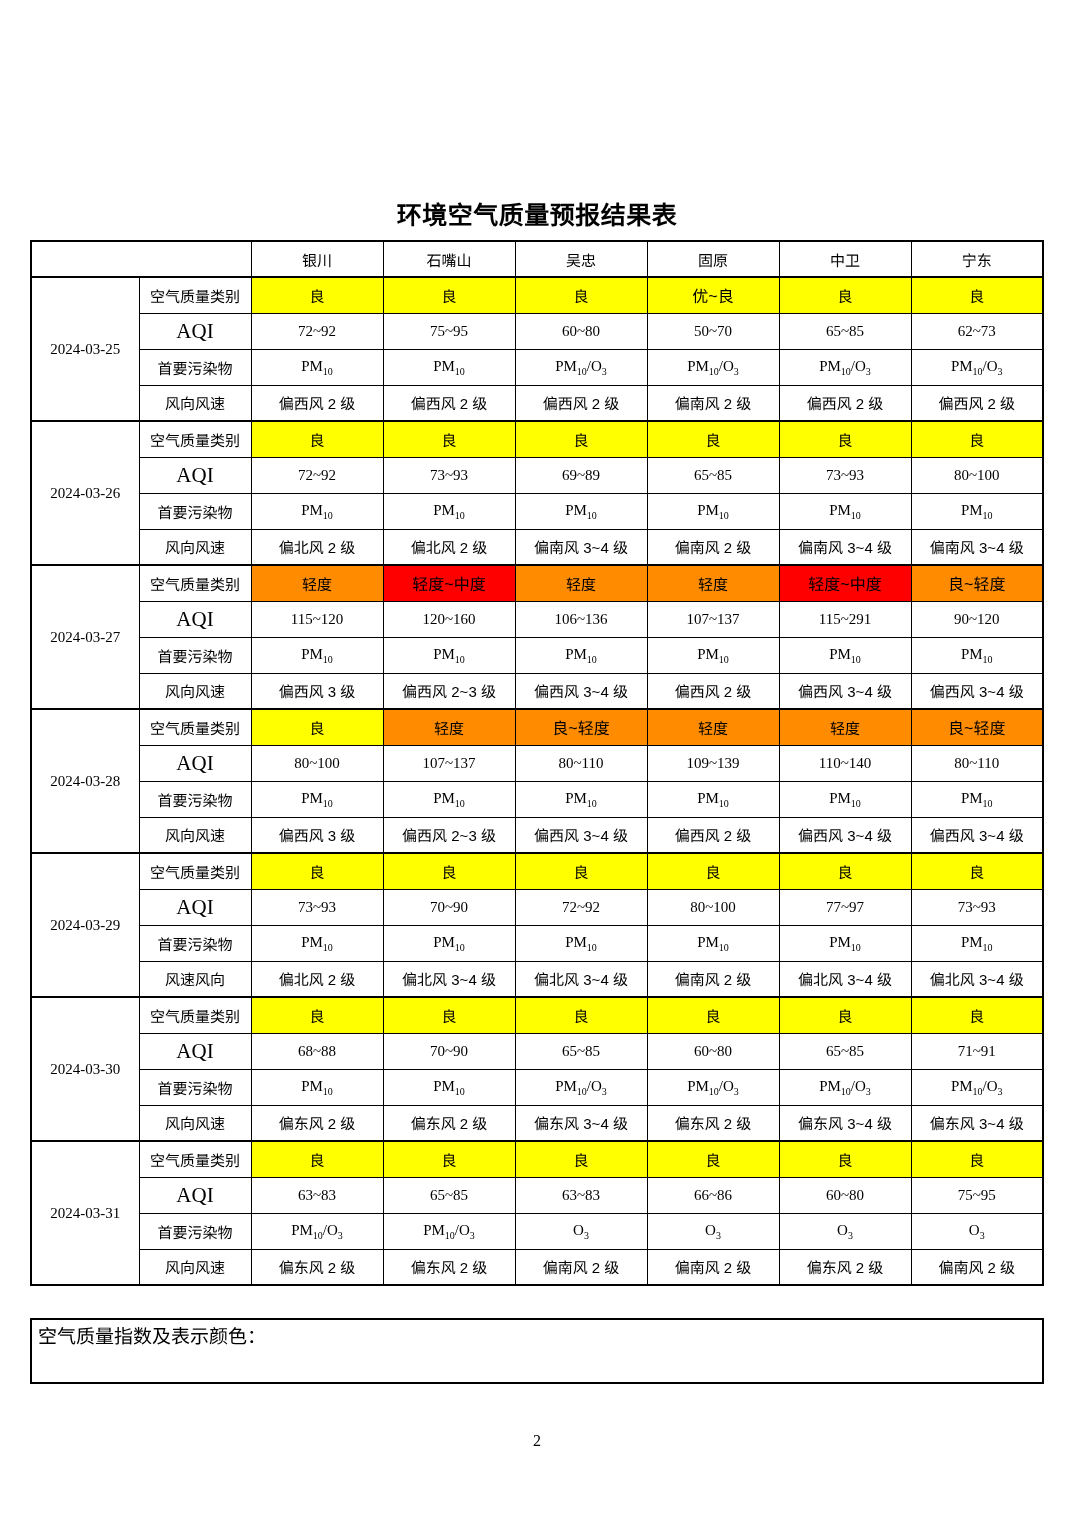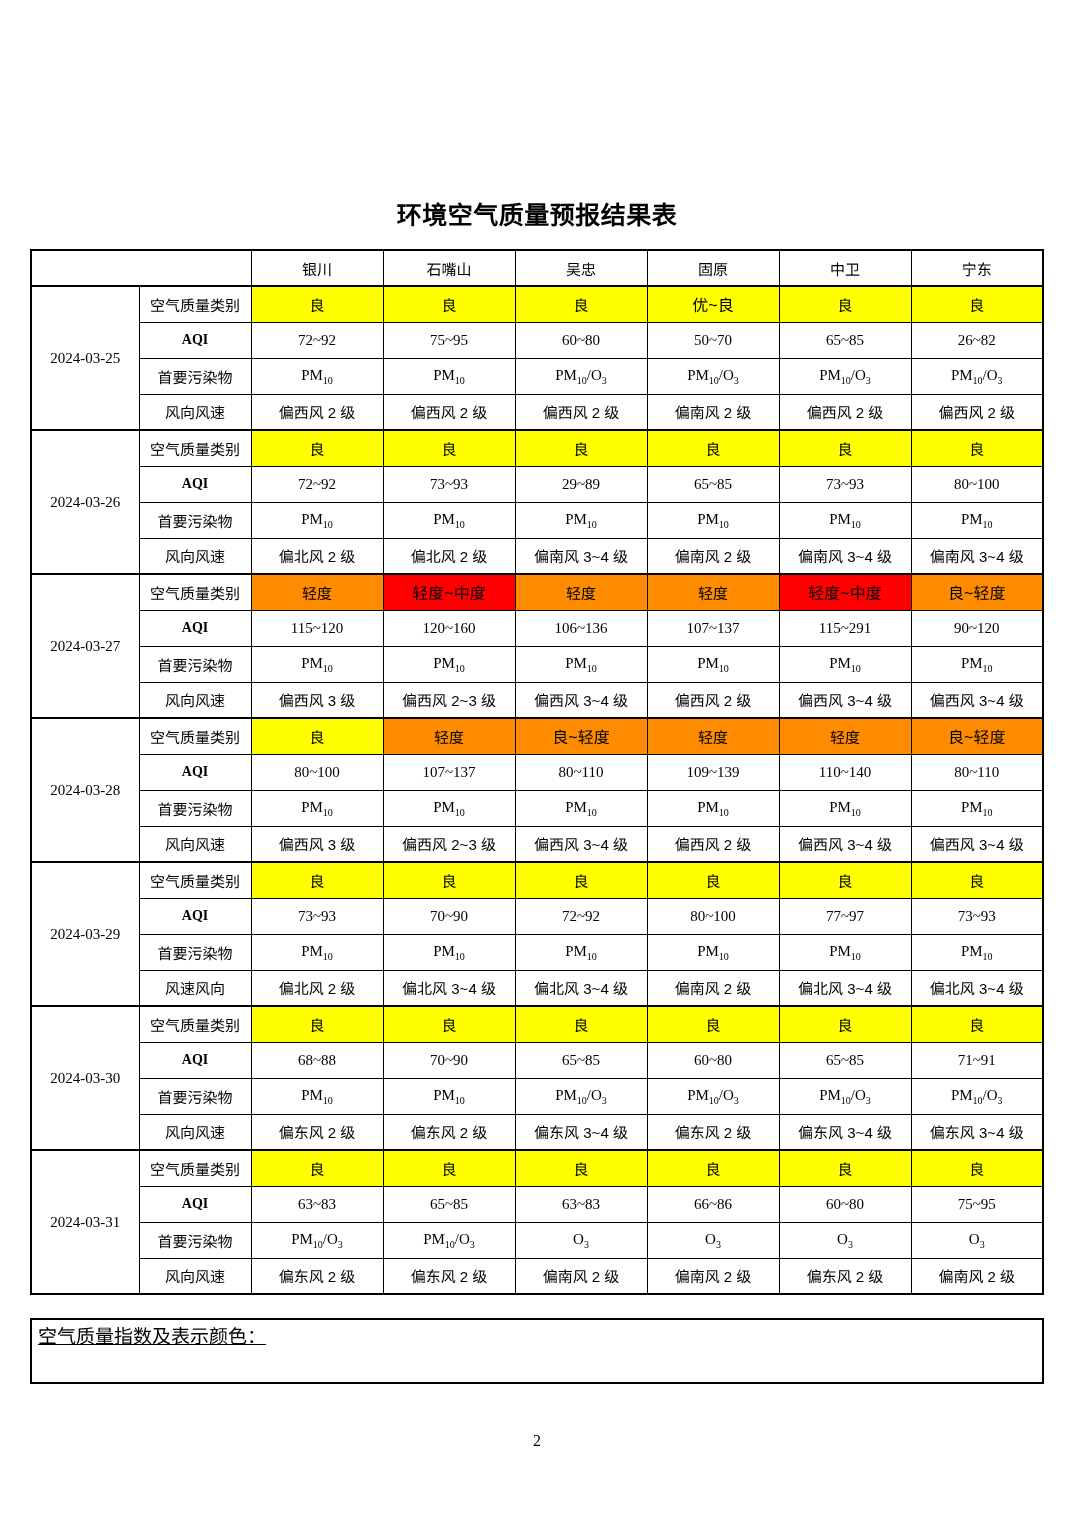--- a/index.html
+++ b/index.html
@@ -30,21 +30,21 @@
     text-align: center;
     font-family: "Liberation Sans", "DejaVu Sans", sans-serif;
     font-weight: bold;
     font-size: 25px;
     letter-spacing: 0.5px;
     line-height: 34px;
   }
   table.aqi {
     position: absolute;
     left: 30px;
-    top: 249px;
+    top: 240px;
     width: 1014px;
     border-collapse: collapse;
     table-layout: fixed;
     padding-left: 16px;
   }
   table.aqi td, table.aqi th {
     border: 1px solid #000000;
     padding: 0;
     text-align: center;
     vertical-align: middle;
@@ -62,22 +62,21 @@
     font-size: 12.5px;
     font-family: "Liberation Serif", "DejaVu Serif", serif;
     letter-spacing: 0px;
   }
   td.metric-cell {
     font-family: "Liberation Sans", "DejaVu Sans", sans-serif;
     font-size: 14px;
   }
   td.metric-cell.aqi-label {
     font-family: "Liberation Serif", "DejaVu Serif", serif;
-    font-size: 14px;
-    font-weight: bold;
+    font-size: 21px;
   }
   th.city-head {
     font-family: "Liberation Sans", "DejaVu Sans", sans-serif;
     font-size: 17px;
     height: 44px;
   }
   th.corner-head { height: 44px; }
 
   td.cat-cell {
     font-family: "Liberation Sans", "DejaVu Sans", sans-serif;
@@ -109,21 +108,20 @@
   
   #legend {
     position: absolute;
     left: 30px;
     top: 1318px;
     width: 1014px;
     box-sizing: border-box;
     border: 2px solid #000000;
     border-top: 2px solid #000000;
     height: 66px;
-    text-decoration: underline;
   }
   #legend-title {
     font-family: "Liberation Sans", "DejaVu Sans", sans-serif;
     font-size: 19px;
     padding: 4px 0 0 6px;
     line-height: 26px;
   }
   #legend-scale {
     position: relative;
     height: 26px;
@@ -186,21 +184,21 @@
           <td class="cat-cell" style="background:#FFFF00;">良</td>
           <td class="cat-cell" style="background:#FFFF00;">良</td>
         </tr>
         <tr>
           <td class="metric-cell aqi-label">AQI</td>
           <td class="val-cell">72~92</td>
           <td class="val-cell">75~95</td>
           <td class="val-cell">60~80</td>
           <td class="val-cell">50~70</td>
           <td class="val-cell">65~85</td>
-          <td class="val-cell">26~82</td>
+          <td class="val-cell">62~73</td>
         </tr>
         <tr>
           <td class="metric-cell">首要污染物</td>
           <td class="pol-cell">PM<sub>10</sub></td>
           <td class="pol-cell">PM<sub>10</sub></td>
           <td class="pol-cell">PM<sub>10</sub>/O<sub>3</sub></td>
           <td class="pol-cell">PM<sub>10</sub>/O<sub>3</sub></td>
           <td class="pol-cell">PM<sub>10</sub>/O<sub>3</sub></td>
           <td class="pol-cell">PM<sub>10</sub>/O<sub>3</sub></td>
         </tr>
@@ -220,21 +218,21 @@
           <td class="cat-cell" style="background:#FFFF00;">良</td>
           <td class="cat-cell" style="background:#FFFF00;">良</td>
           <td class="cat-cell" style="background:#FFFF00;">良</td>
           <td class="cat-cell" style="background:#FFFF00;">良</td>
           <td class="cat-cell" style="background:#FFFF00;">良</td>
         </tr>
         <tr>
           <td class="metric-cell aqi-label">AQI</td>
           <td class="val-cell">72~92</td>
           <td class="val-cell">73~93</td>
-          <td class="val-cell">29~89</td>
+          <td class="val-cell">69~89</td>
           <td class="val-cell">65~85</td>
           <td class="val-cell">73~93</td>
           <td class="val-cell">80~100</td>
         </tr>
         <tr>
           <td class="metric-cell">首要污染物</td>
           <td class="pol-cell">PM<sub>10</sub></td>
           <td class="pol-cell">PM<sub>10</sub></td>
           <td class="pol-cell">PM<sub>10</sub></td>
           <td class="pol-cell">PM<sub>10</sub></td>

